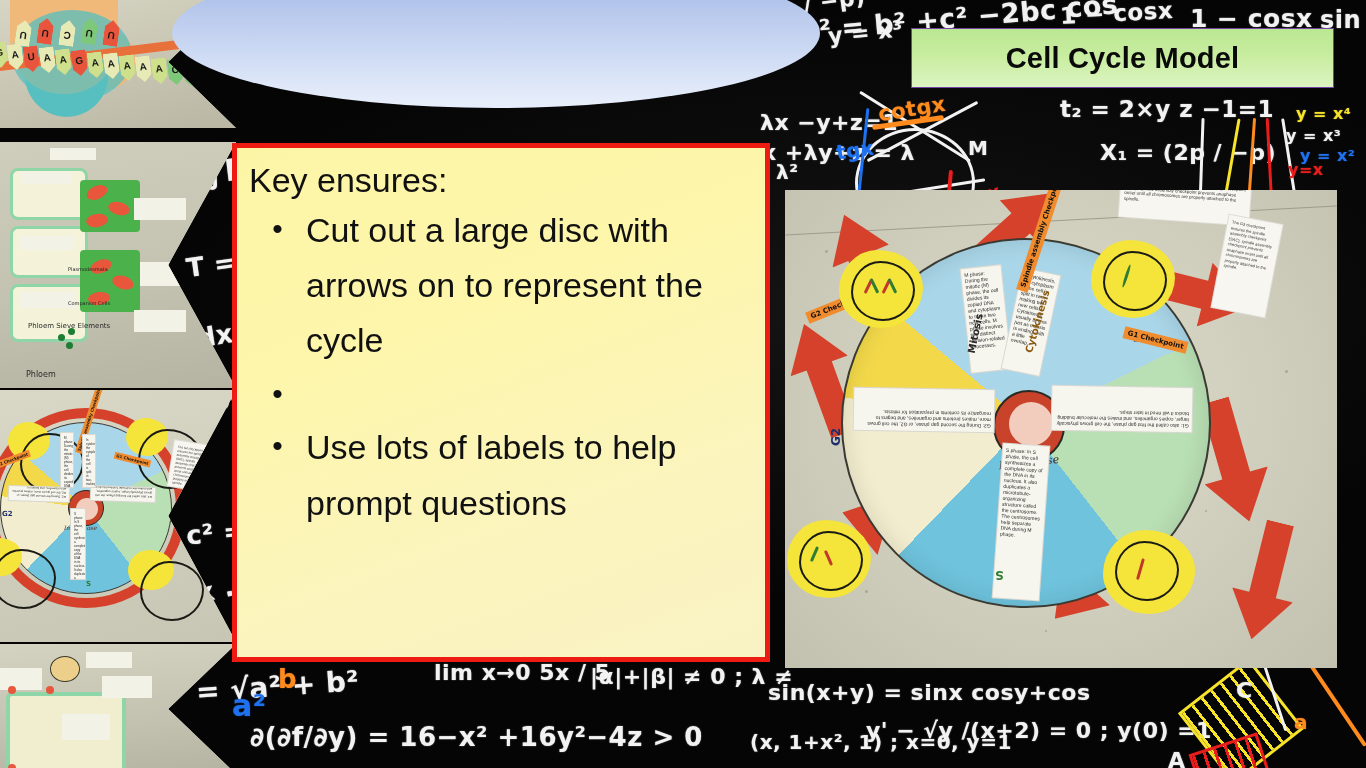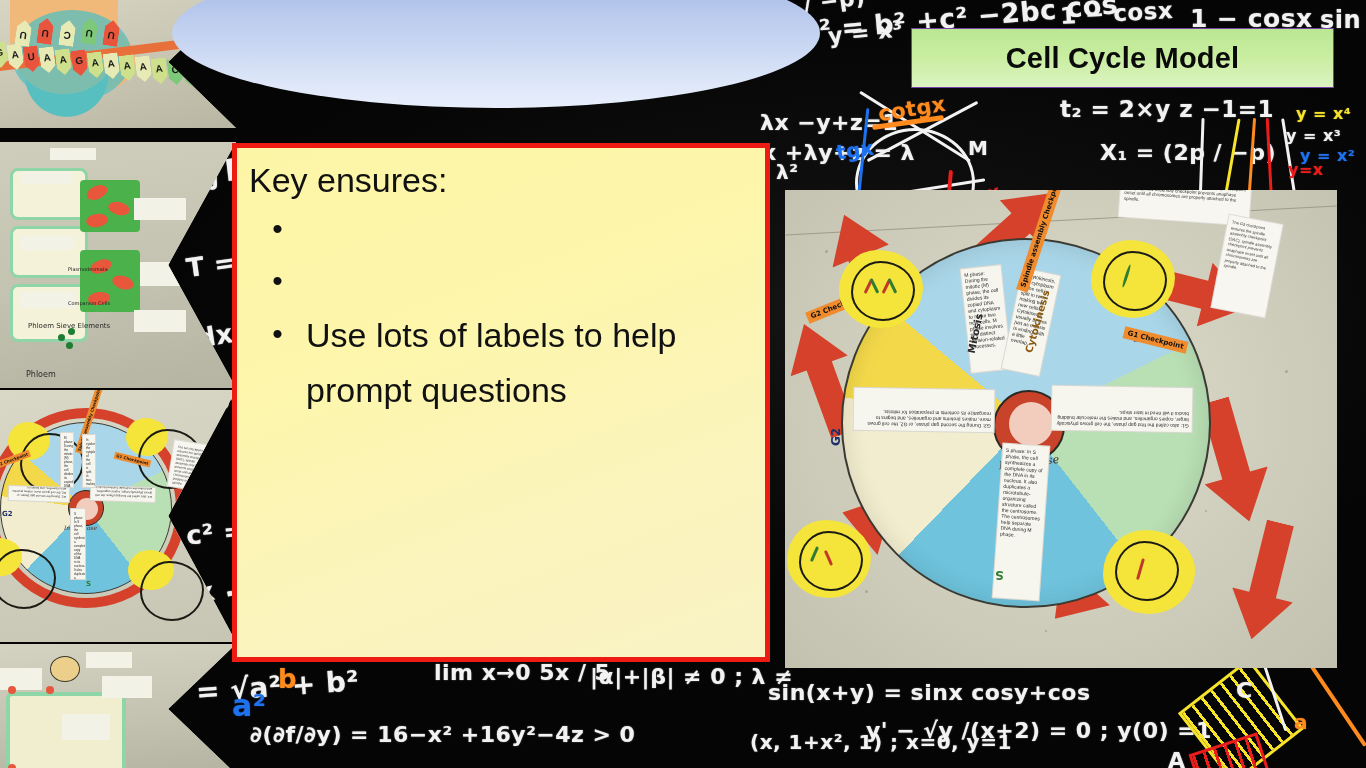--- a/index.html
+++ b/index.html
@@ -266,21 +266,21 @@
     <span class="chalk" style="left:180px;top:322px;font-size:26px;transform:rotate(-9deg);">λdx</span>
     <span class="chalk" style="left:164px;top:386px;font-size:26px;transform:rotate(-8deg);">+ cos²y</span>
     <span class="chalk" style="left:186px;top:518px;font-size:26px;transform:rotate(-5deg);">c² =</span>
     <span class="chalk" style="left:160px;top:576px;font-size:26px;transform:rotate(-12deg);">anx . a</span>
 
     <span class="chalk" style="left:196px;top:670px;font-size:28px;transform:rotate(-4deg);">= √a² + b²</span>
     <span class="chalk c-blue" style="left:232px;top:688px;font-size:30px;">a²</span>
     <span class="chalk c-orange" style="left:278px;top:664px;font-size:26px;">b</span>
     <span class="chalk" style="left:410px;top:660px;font-size:22px;margin-left:24px;">lim x→0  5x / 5</span>
     <span class="chalk" style="left:590px;top:664px;font-size:22px;">|α|+|β| ≠ 0 ; λ ≠</span>
-    <span class="chalk" style="left:250px;top:722px;font-size:22px;">∂(∂f/∂y) = 16−x² +16y²−4z &gt; 0</span>
+    <span class="chalk" style="left:250px;top:722px;font-size:26px;">∂(∂f/∂y) = 16−x² +16y²−4z &gt; 0</span>
     <span class="chalk" style="left:750px;top:730px;font-size:20px;">(x, 1+x², 1) ; x=0, y=1</span>
     <span class="chalk" style="left:768px;top:680px;font-size:22px;">sin(x+y) = sinx cosy+cos</span>
     <span class="chalk" style="left:866px;top:718px;font-size:22px;">y' − √y /(x+2) = 0 ; y(0) =1</span>
 
     <div style="position:absolute;left:1196px;top:676px;width:90px;height:90px;
                 border:3px solid #f7e32a;transform:rotate(-38deg);
                 background:repeating-linear-gradient(90deg,#f7e32a 0 3px,transparent 3px 12px);"></div>
     <div style="position:absolute;left:1196px;top:742px;width:72px;height:60px;
                 border:3px solid #ea1c1c;transform:rotate(-18deg);
                 background:repeating-linear-gradient(90deg,#ea1c1c 0 3px,transparent 3px 11px);"></div>
@@ -466,20 +466,21 @@
       <div class="papersheet" style="left:416px;top:10px;width:56px;height:96px;transform:rotate(11deg);font-size:4px;">The G2 checkpoint ensures the spindle assembly checkpoint (SAC), spindle assembly checkpoint prevents anaphase onset until all chromosomes are properly attached to the spindle.</div>
     </div>
   </div>
 
   <div id="keybox">
     <div id="keybox-inner">
       <div id="key-heading">Key ensures:</div>
 
       <div class="kp-item">
         <span class="kp-bullet">•</span>
+        <span class="kp-text">Cut out a large disc with arrows on to represent the cycle</span>
       </div>
       <div class="kp-item">
         <span class="kp-bullet">•</span>
       </div>
       <div class="kp-item">
         <span class="kp-bullet">•</span>
         <span class="kp-text">Use lots of labels to help prompt questions</span>
       </div>
     </div>
   </div>

